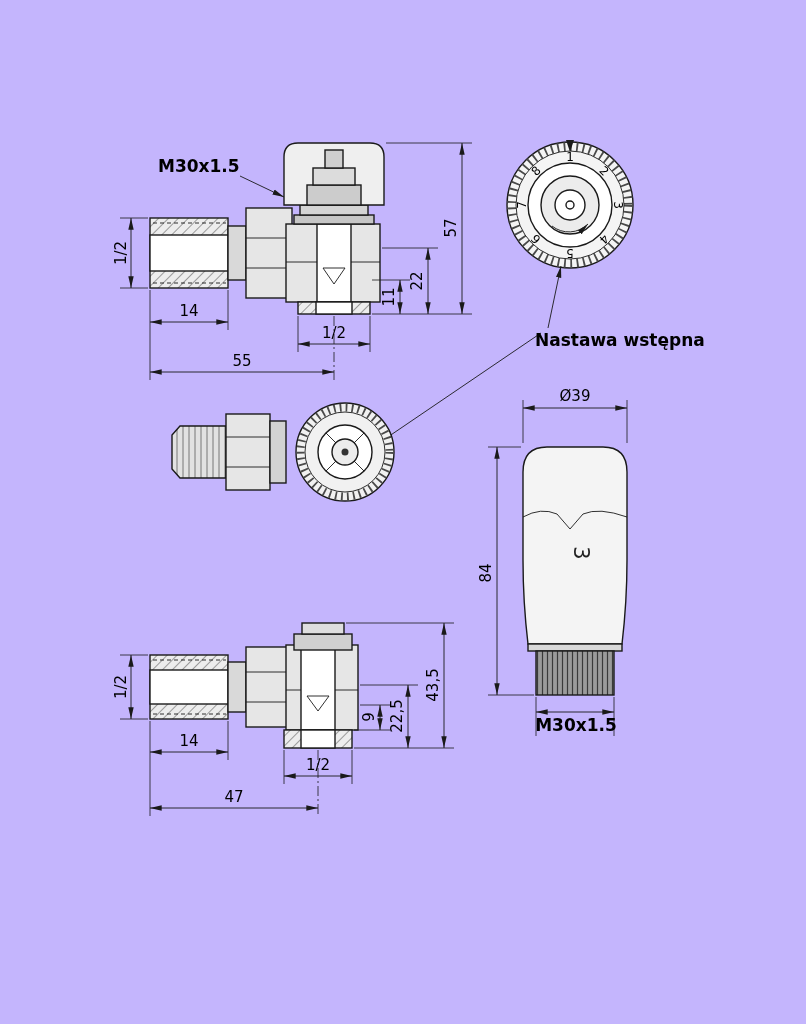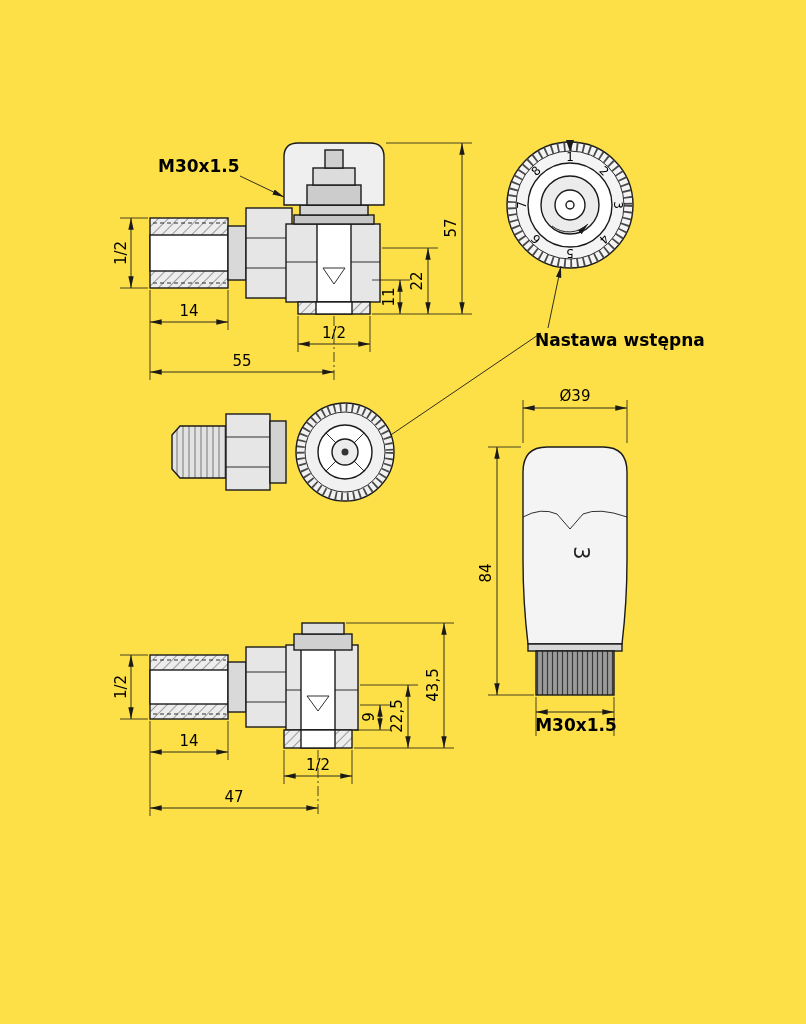--- a/index.html
+++ b/index.html
@@ -1,16 +1,16 @@
 <!DOCTYPE html>
 <html><head>
 <meta charset="utf-8">
 <style>
   html,body{margin:0;padding:0;background:#fff;}
-  .canvas{position:relative;width:806px;height:1024px;background:#fde047;overflow:hidden;
+  .canvas{position:relative;width:806px;height:1024px;background:#c4b5fd;overflow:hidden;
           font-family:"DejaVu Sans","Liberation Sans",sans-serif;}
   svg{display:block;}
   .thin{stroke:#1a1a1a;stroke-width:0.9;fill:none;}
   .dim{stroke:#1a1a1a;stroke-width:0.9;fill:none;}
   .ext{stroke:#1a1a1a;stroke-width:0.8;fill:none;}
   .cl{stroke:#1a1a1a;stroke-width:0.8;fill:none;stroke-dasharray:10 3 2 3;}
   .part{stroke:#1a1a1a;stroke-width:1.4;}
   .dim-t{font-size:15px;fill:#000;}
   .lbl-t{font-size:17px;font-weight:bold;fill:#000;}
   .num-t{font-size:12px;fill:#000;}

